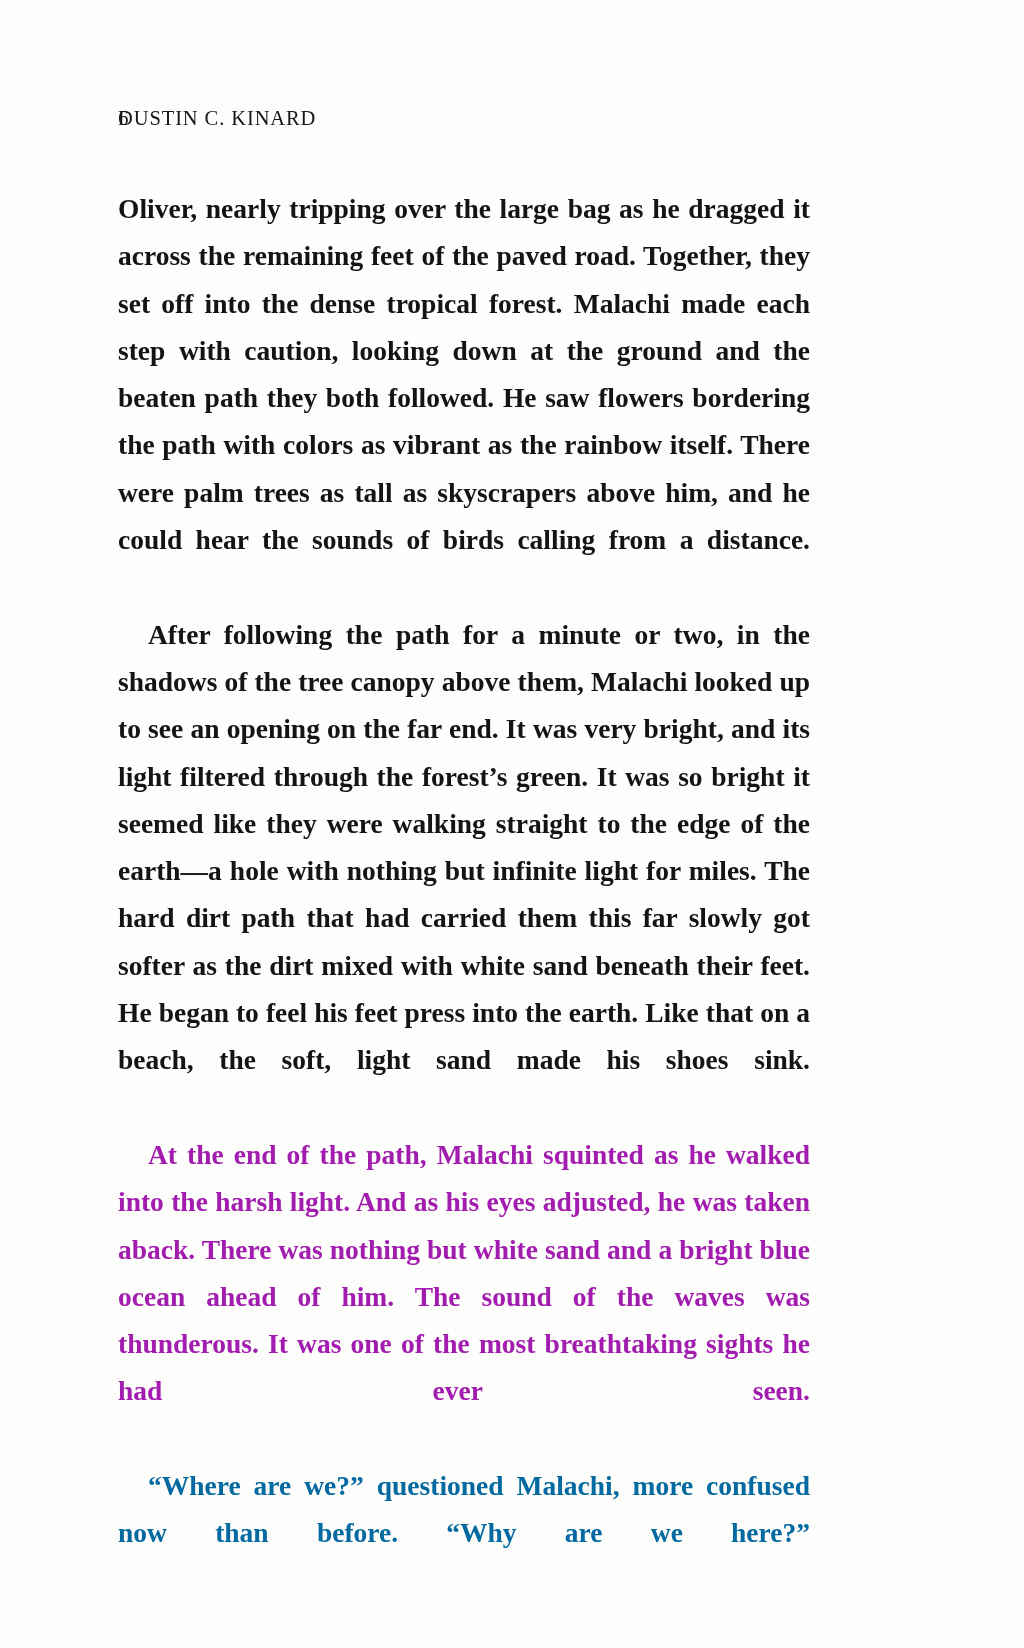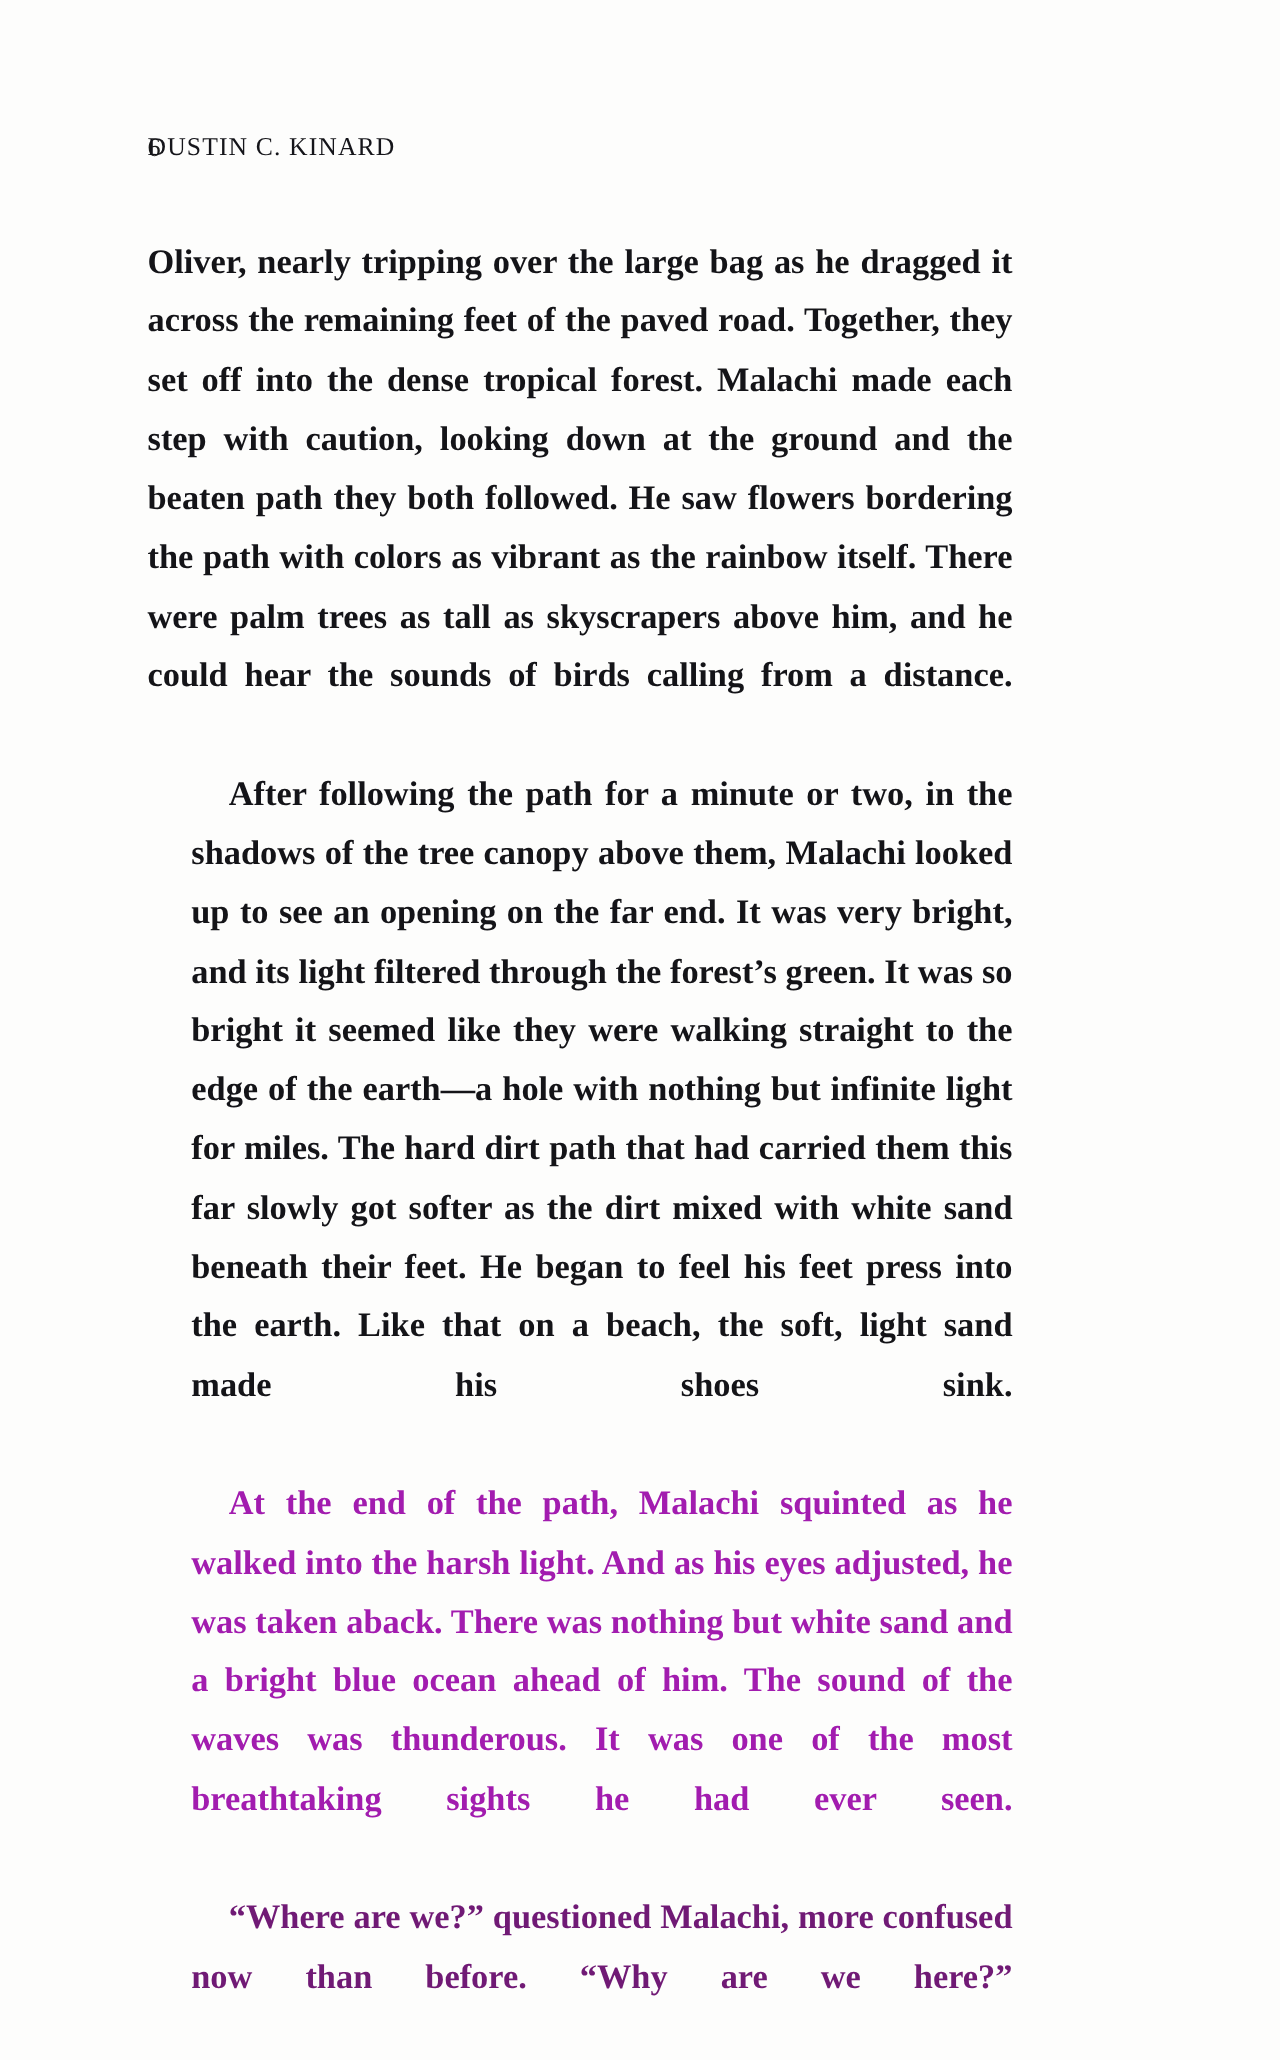--- a/index.html
+++ b/index.html
@@ -70,21 +70,20 @@
     text-align: justify;
     text-justify: inter-word;
     color: #141418;
     hyphens: none;
     -webkit-hyphens: none;
     word-spacing: -0.2px;
   }
 
   .para.indent {
     text-indent: 30px;
-    margin-left: 35px;
   }
 
   
   .para:after {
     content: "";
     display: inline-block;
     width: 100%;
   }
 </style>
 </head>
@@ -94,16 +93,16 @@
 
   <div class="running-head">
     <span class="folio">6</span>
     <span class="running-title">DUSTIN C. KINARD</span>
   </div>
 
   <div class="textblock">
     <p class="para" style="color: rgb(20, 20, 24);">Oliver, nearly tripping over the large bag as he dragged it across the remaining feet of the paved road. Together, they set off into the dense tropical forest. Malachi made each step with caution, looking down at the ground and the beaten path they both followed. He saw flowers bordering the path with colors as vibrant as the rainbow itself. There were palm trees as tall as skyscrapers above him, and he could hear the sounds of birds calling from a distance.</p>
     <p class="para indent" style="color: rgb(20, 20, 24);">After following the path for a minute or two, in the shadows of the tree canopy above them, Malachi looked up to see an opening on the far end. It was very bright, and its light filtered through the forest’s green. It was so bright it seemed like they were walking straight to the edge of the earth—a hole with nothing but infinite light for miles. The hard dirt path that had carried them this far slowly got softer as the dirt mixed with white sand beneath their feet. He began to feel his feet press into the earth. Like that on a beach, the soft, light sand made his shoes sink.</p>
     <p class="para indent" style="color: #a21caf;">At the end of the path, Malachi squinted as he walked into the harsh light. And as his eyes adjusted, he was taken aback. There was nothing but white sand and a bright blue ocean ahead of him. The sound of the waves was thunderous. It was one of the most breathtaking sights he had ever seen.</p>
-    <p class="para indent" style="color: #701a75;">“Where are we?” questioned Malachi, more confused now than before. “Why are we here?”</p>
+    <p class="para indent" style="color: #0369a1;">“Where are we?” questioned Malachi, more confused now than before. “Why are we here?”</p>
   </div>
 
 </div>
 
 </body></html>

